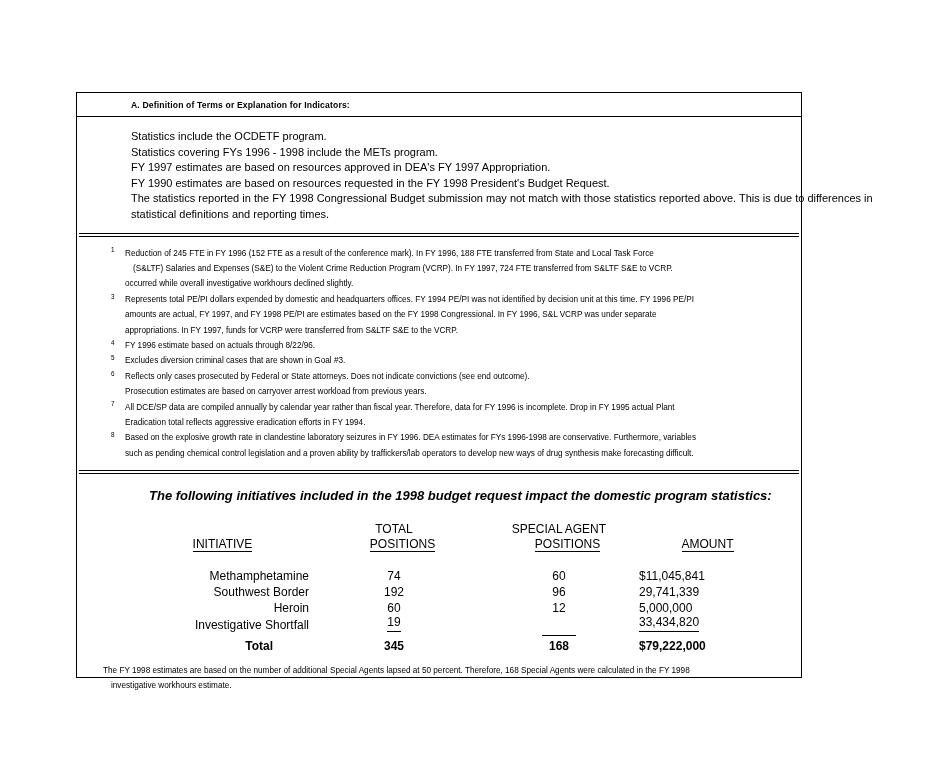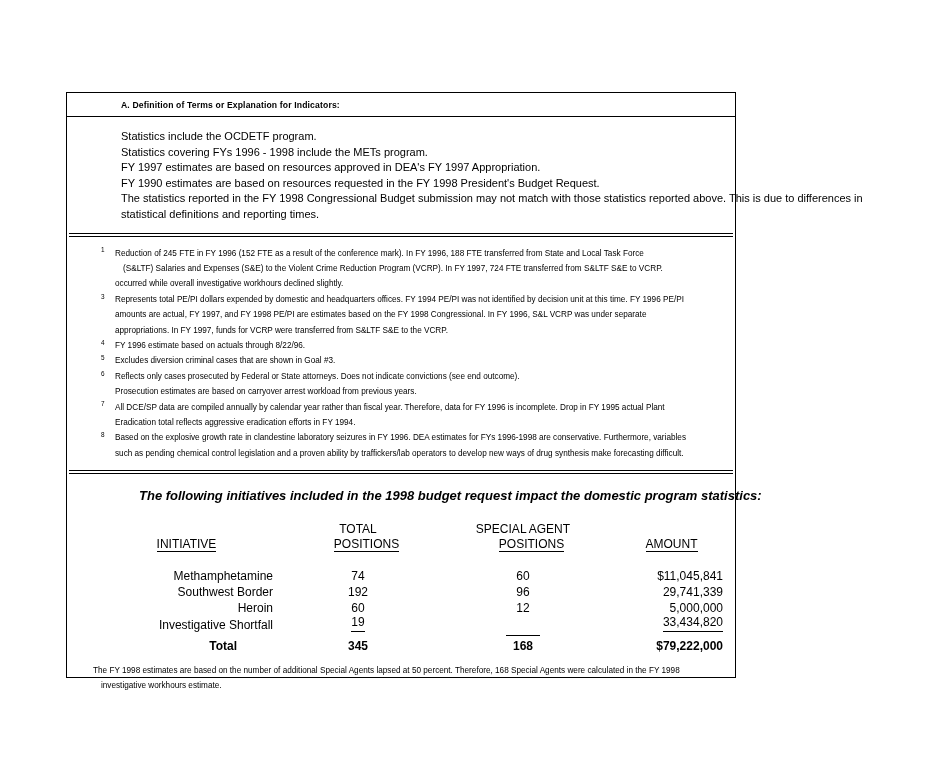--- a/index.html
+++ b/index.html
@@ -12,23 +12,23 @@
     height: 782px;
     font-family: "Liberation Sans", sans-serif;
     color: #000000;
     position: relative;
     overflow: hidden;
   }
 
   
   #doc-frame {
     position: absolute;
-    left: 66px;
+    left: 76px;
     top: 92px;
-    width: 670px;
+    width: 726px;
     height: 586px;
     border: 1.6px solid #000;
     box-sizing: border-box;
     background: #fff;
   }
 
   
   .section-header {
     height: 24px;
     border-bottom: 1.4px solid #000;
@@ -136,21 +136,21 @@
     font-size: 8.2px;
   }
   .hdr-bot span, .hdr-top span { display: inline-block; margin-left: 17px; }
   .u { border-bottom: 1.1px solid #000; padding-bottom: 0.5px; }
 
   .spacer-row td { height: 14px; }
 
   tr.data-row td { height: 16.4px; }
   td.lbl { text-align: right; padding-right: 28px; }
   td.num { text-align: center; }
-  td.amt { text-align: right; padding-right: 10px; }
+  td.amt { padding-right: 10px; }
 
   td.num span.ul, td.amt span.ul {
     display: inline-block;
     border-bottom: 1.1px solid #000;
     padding-bottom: 2px;
   }
 
   tr.rule-row td { height: 4px; }
   tr.rule-row .ruleline {
     border-top: 1.1px solid #000;

